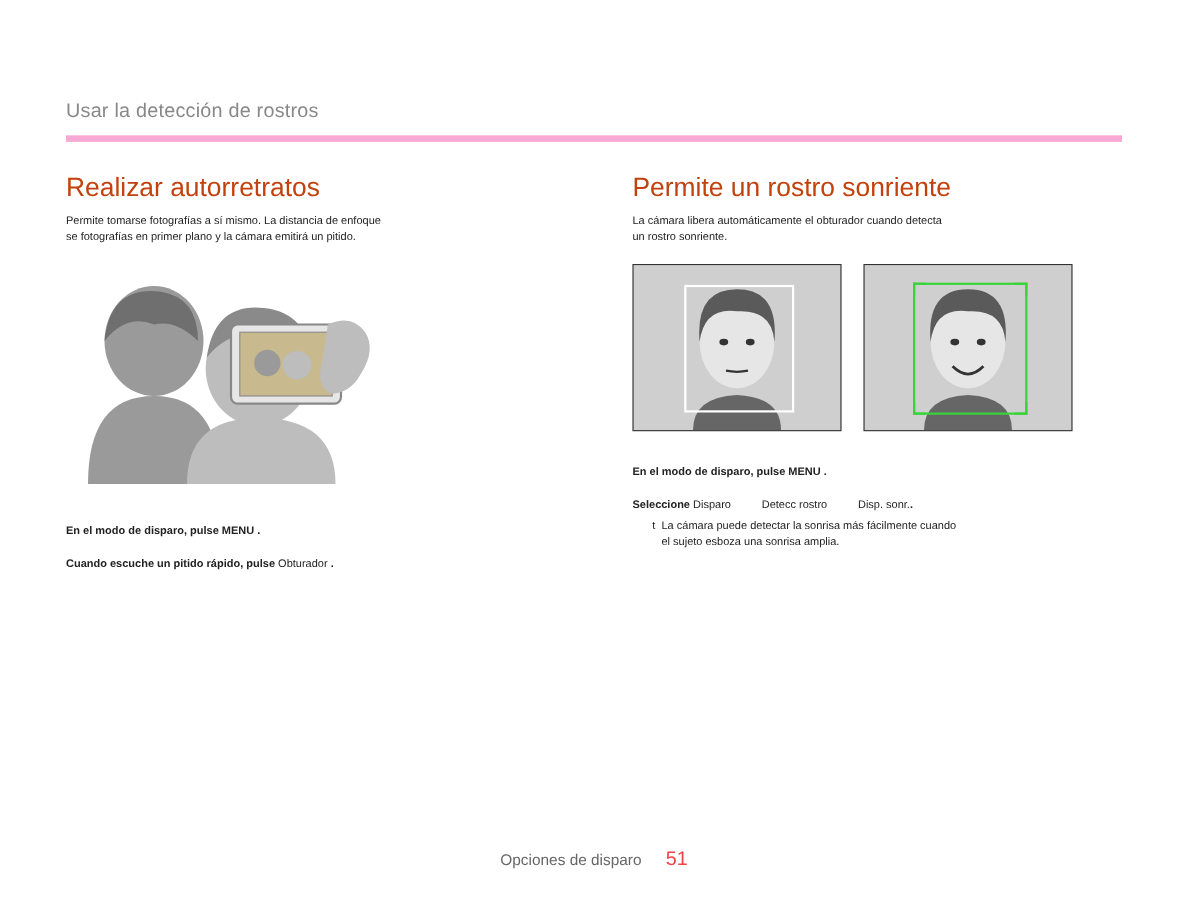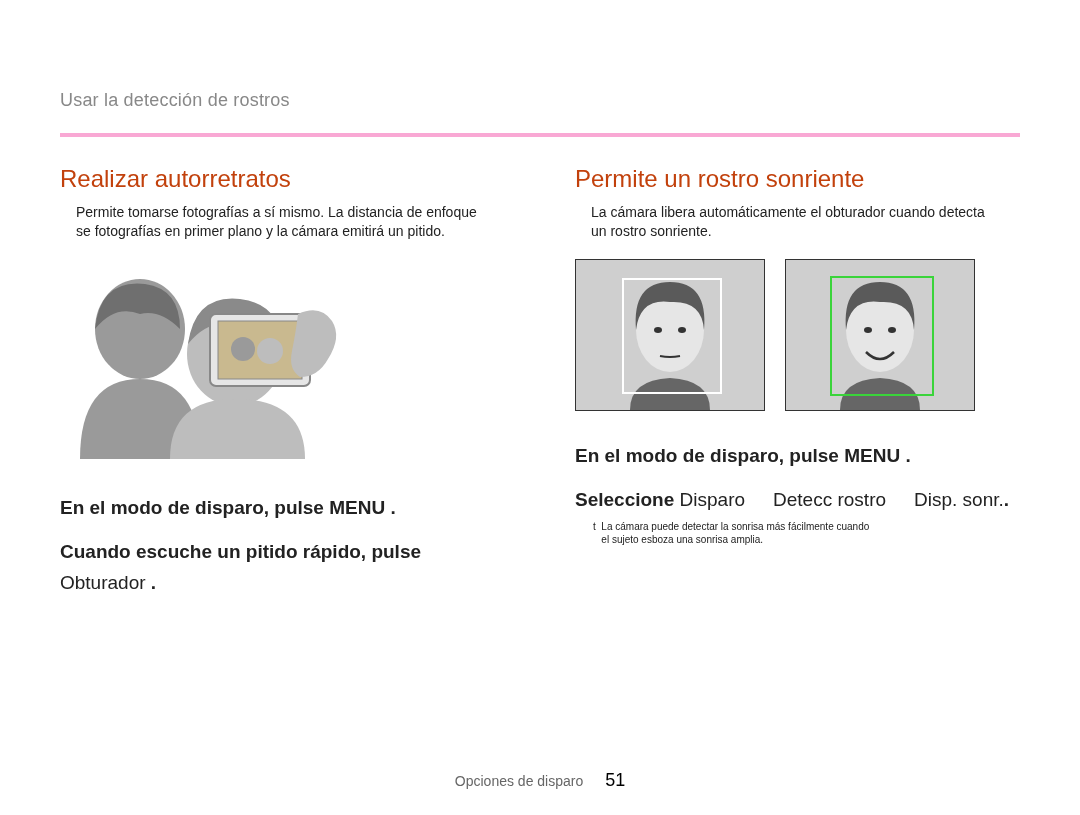--- a/index.html
+++ b/index.html
@@ -15,49 +15,48 @@
     padding: 90px 60px 0 60px;
     box-sizing: border-box;
     position: relative;
     height: 100%;
   }
   .breadcrumb {
     font-size: 18px;
     color: #888;
     font-weight: 300;
     letter-spacing: 0.2px;
-    padding-bottom: 22px;
-    border-bottom: 4px solid #f9a8d4;
+    padding-bottom: 12px;
+    border-bottom: 6px solid #f9a8d4;
     margin-bottom: 28px;
   }
   .columns {
     display: flex;
     gap: 70px;
   }
   .col {
     flex: 1;
     min-width: 0;
   }
   .section-title {
     font-size: 24px;
     color: #c2410c;
     font-weight: 400;
     margin-bottom: 10px;
   }
   .body-text {
-    font-size: 14px;
+    font-size: 10px;
     line-height: 1.35;
     margin-bottom: 18px;
-    margin-left: 16px;
   }
   .illustration {
     margin: 10px 0 30px 0;
   }
   .step {
-    font-size: 19px;
+    font-size: 10px;
     font-weight: bold;
     margin-top: 14px;
     line-height: 1.6;
   }
   .step .plain {
     font-weight: normal;
   }
   .step-gap {
     display: inline-block;
     width: 28px;
@@ -72,21 +71,21 @@
     position: absolute;
     bottom: 24px;
     left: 0;
     width: 100%;
     text-align: center;
     font-size: 14px;
     color: #666;
   }
   .footer .num {
     font-size: 18px;
-    color: #000000;
+    color: #ef4444;
     margin-left: 18px;
   }
 
   
   .selfie-svg {
     width: 300px;
     height: 200px;
   }
 
   

